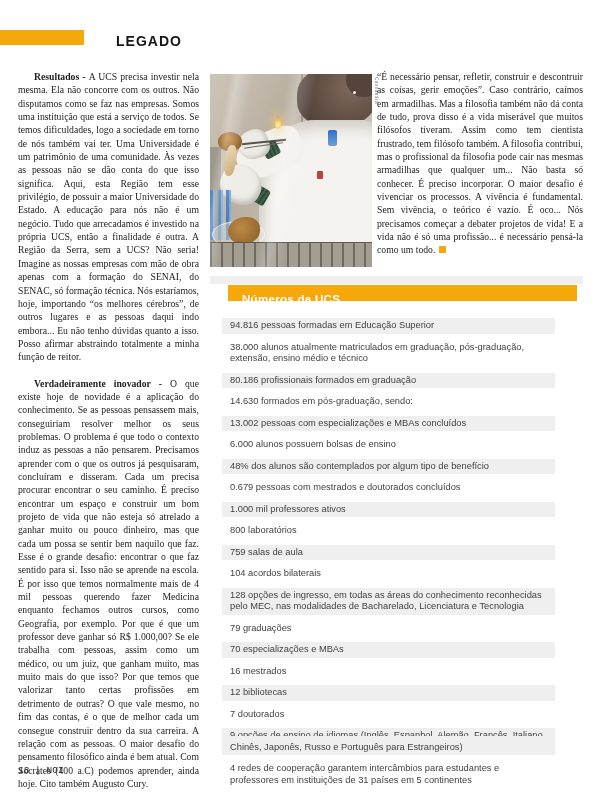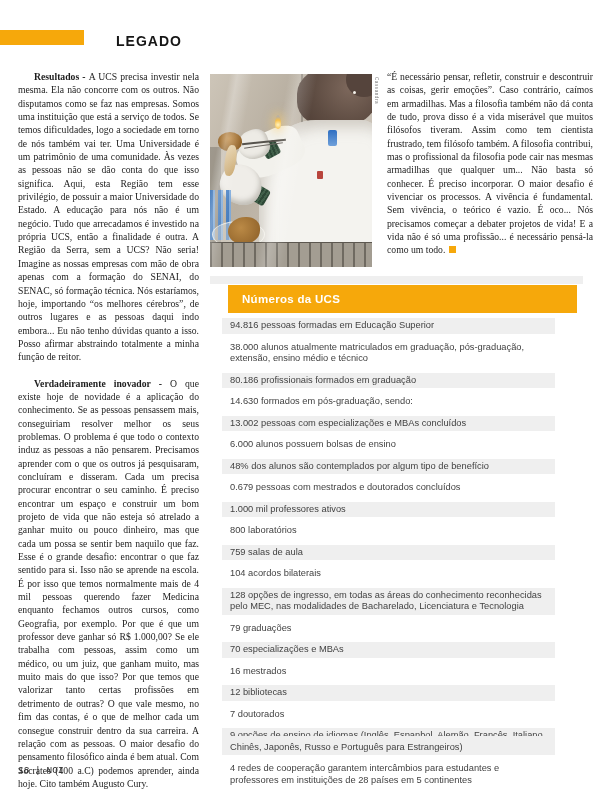--- a/index.html
+++ b/index.html
@@ -10,21 +10,21 @@
   
   .tag-bar { position:absolute; left:0; top:30px; width:84px; height:15px; background:var(--accent); }
   .tag-label { position:absolute; left:100px; top:33px; font-family:"Liberation Sans",sans-serif;
                font-size:14px; font-weight:bold; letter-spacing:1px; color:#161616;padding-left:16px; }
 
   
   .col { position:absolute; top:70px; font-size:9.7px; line-height:13.35px; text-align:justify;
          color:#1c1c1c; }
   .col p { margin:0 0 13px 0; text-indent:16px; }
   .col-left { left:18px; width:181px; }
-  .col-right { left:387px; width:206px; }
+  .col-right { left:377px; width:206px; }
   .col-right p { text-indent:0; }
   .lead { font-weight:bold; }
   .end-marker { display:inline-block; width:7px; height:7px; background:var(--accent);
                 margin-left:4px; vertical-align:baseline; }
 
   
   .photo { position:absolute; left:210px; top:74px; width:162px; height:193px; overflow:hidden;
            background:linear-gradient(115deg,#cdc5b8 0%,#b9b0a2 35%,#c6bdb1 60%,#d4cec4 100%); }
   .photo > div { position:absolute; }
   .p-wall   { left:0; top:38%; width:7%; height:50%; background:rgba(90,85,78,.35); }
@@ -76,21 +76,21 @@
               background:linear-gradient(100deg, rgba(255,255,255,0) 10%, rgba(255,255,255,.28) 14%,
                 rgba(255,255,255,0) 22%, rgba(255,255,255,0) 40%, rgba(255,255,255,.22) 46%,
                 rgba(255,255,255,0) 55%); }
   .photo-credit { position:absolute; left:374px; top:77px; writing-mode:vertical-rl;
                   font-family:"Liberation Sans",sans-serif; font-size:4.5px; letter-spacing:.6px;
                   color:#7a7a7a; }
 
   
   .stats-pre-strip { position:absolute; left:210px; top:276px; width:373px; height:8px;
                      background:var(--row-shade); }
-  .stats-header { position:absolute; left:228px; top:285px; width:349px; height:28px;
+  .stats-header { position:absolute; left:228px; top:285px; width:349px; height:16px;
                   background:var(--accent); color:#fff; font-family:"Liberation Sans",sans-serif;
                   font-weight:bold; font-size:11.5px; line-height:28px; padding-left:14px;
                   box-sizing:border-box; letter-spacing:.3px; }
   .stats-list { position:absolute; left:222px; top:318px; width:333px;
                 font-family:"Liberation Sans",sans-serif; font-size:9.3px; line-height:11.5px;
                 color:#424242; }
   .stat-row { padding:2px 8px; margin-bottom:6px; }
   .stat-row.shade { background:var(--row-shade); }
   .stats-end-strip { position:absolute; left:222px; top:736px; width:333px; height:7px;
                      background:var(--row-shade); }
@@ -158,19 +158,19 @@
       <div class="stat-row">800 laboratórios</div>
       <div class="stat-row shade">759 salas de aula</div>
       <div class="stat-row">104 acordos bilaterais</div>
       <div class="stat-row shade">128 opções de ingresso, em todas as áreas do conhecimento reconhecidas pelo MEC, nas modalidades de Bacharelado, Licenciatura e Tecnologia</div>
       <div class="stat-row">79 graduações</div>
       <div class="stat-row shade">70 especializações e MBAs</div>
       <div class="stat-row">16 mestrados</div>
       <div class="stat-row shade">12 bibliotecas</div>
       <div class="stat-row">7 doutorados</div>
       <div class="stat-row shade">9 opções de ensino de idiomas (Inglês, Espanhol, Alemão, Francês, Italiano, Chinês, Japonês, Russo e Português para Estrangeiros)</div>
-      <div class="stat-row">4 redes de cooperação garantem intercâmbios para estudantes e professores em instituições de 28 países em 5 continentes</div>
+      <div class="stat-row">4 redes de cooperação garantem intercâmbios para estudantes e professores em instituições de 31 países em 5 continentes</div>
     </div>
   <div class="stats-end-strip"></div>
 
   <div class="footer">18 | NOI</div>
 
 </div>
 
 </body></html>

